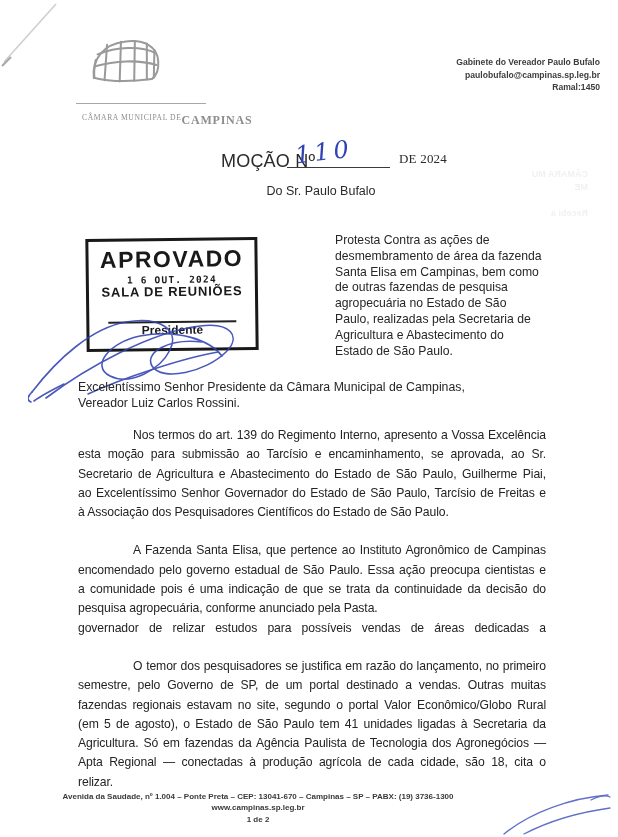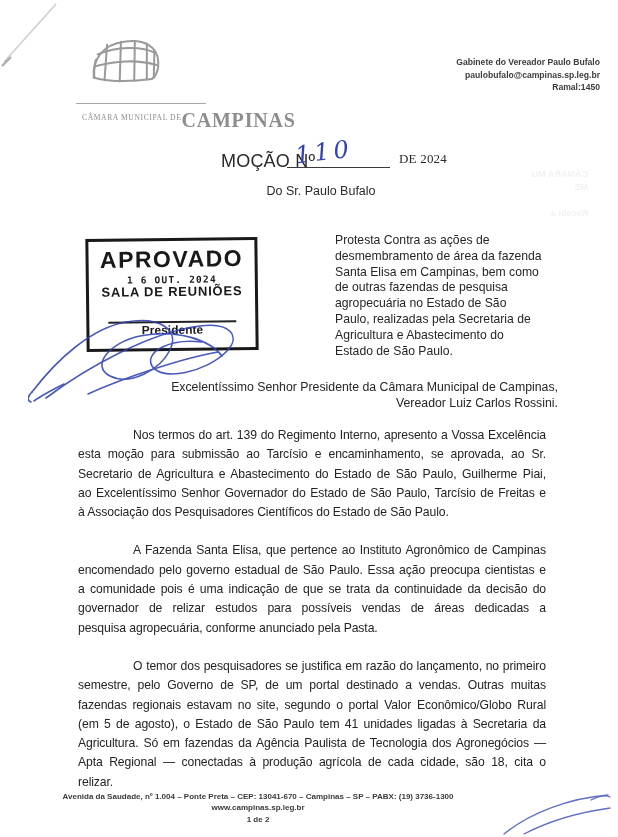--- a/index.html
+++ b/index.html
@@ -19,21 +19,21 @@
   .logo-sep { border: 0; border-top: 1.6px solid #a8a8a8; margin: 3px 0 4px 0; width: 130px; }
   .crest-row { display: flex; align-items: center; gap: 6px; }
   .crest-texts { display: flex; }
   .org-small {
     font-family: "Liberation Serif", serif;
     font-size: 7.6px; letter-spacing: 0.6px; color: #8d8d8d; font-variant: small-caps;
     white-space: nowrap;
   }
   .org-large {
     font-family: "Liberation Serif", serif;
-    font-size: 20px; font-weight: bold; letter-spacing: 0.8px; color: #8d8d8d;
+    font-size: 12px; font-weight: bold; letter-spacing: 0.8px; color: #8d8d8d;
     line-height: 15px; white-space: nowrap;
   }
   .contact-block {
     position: absolute; right: 18px; top: 56px;
     text-align: right; font-size: 8.6px; font-weight: bold; color: #3d3d3d;
     line-height: 12.5px; white-space: pre-line;
   }
   
   .bleed {
     position: absolute; left: 428px; top: 168px; width: 160px;
@@ -66,21 +66,21 @@
   .stamp-role { margin-top: 0px; font-size: 12px; font-weight: bold; }
   .signature { position: absolute; left: 28px; top: 296px; }
   
   .summary {
     position: absolute; left: 335px; top: 233px; width: 225px;
     font-size: 12.2px; line-height: 15.8px; color: #262626; white-space: pre-line;
   }
   
   .addressee {
     position: absolute; left: 78px; top: 379px; width: 480px;
-    font-size: 12.3px; line-height: 16.2px; color: #262626; white-space: pre-line; text-align: right;
+    font-size: 12.3px; line-height: 16.2px; color: #262626; white-space: pre-line;
   }
   
   .body-text { position: absolute; left: 78px; top: 426px; width: 468px; font-size: 12.2px; color: #242424; }
   .para { margin: 0 0 19px 0; line-height: 19.3px; letter-spacing: -0.1px; }
   .jline { text-align: justify; text-align-last: justify; }
   .jline.last { text-align-last: left; }
   .para.indent .jline:first-child { text-indent: 55px; }
   
   .footer {
     position: absolute; left: 0; bottom: 12px; width: 516px;
@@ -181,22 +181,22 @@
         <div class="jline">Nos termos do art. 139 do Regimento Interno, apresento a Vossa Excelência</div>
         <div class="jline">esta moção para submissão ao Tarcísio e encaminhamento, se aprovada, ao Sr.</div>
         <div class="jline">Secretario de Agricultura e Abastecimento do Estado de São Paulo, Guilherme Piai,</div>
         <div class="jline">ao Excelentíssimo Senhor Governador do Estado de São Paulo, Tarcísio de Freitas e</div>
         <div class="jline last">à Associação dos Pesquisadores Científicos do Estado de São Paulo.</div>
       </div>
     <div class="para indent">
         <div class="jline">A Fazenda Santa Elisa, que pertence ao Instituto Agronômico de Campinas</div>
         <div class="jline">encomendado pelo governo estadual de São Paulo. Essa ação preocupa cientistas e</div>
         <div class="jline">a comunidade pois é uma indicação de que se trata da continuidade da decisão do</div>
+        <div class="jline last">pesquisa agropecuária, conforme anunciado pela Pasta.</div>
         <div class="jline">governador de  relizar estudos para possíveis vendas de áreas dedicadas a</div>
-        <div class="jline last">pesquisa agropecuária, conforme anunciado pela Pasta.</div>
       </div>
     <div class="para indent">
         <div class="jline">O temor dos pesquisadores se justifica em razão do lançamento, no primeiro</div>
         <div class="jline">semestre, pelo Governo de SP, de um portal destinado a vendas. Outras muitas</div>
         <div class="jline">fazendas regionais estavam no site, segundo o portal  Valor Econômico/Globo Rural</div>
         <div class="jline">(em 5 de agosto), o Estado de São Paulo tem 41 unidades ligadas à Secretaria da</div>
         <div class="jline">Agricultura. Só em fazendas da Agência Paulista de Tecnologia dos Agronegócios —</div>
         <div class="jline">Apta Regional — conectadas à produção agrícola de cada cidade, são 18, cita o</div>
         <div class="jline last">relizar.</div>
       </div>

